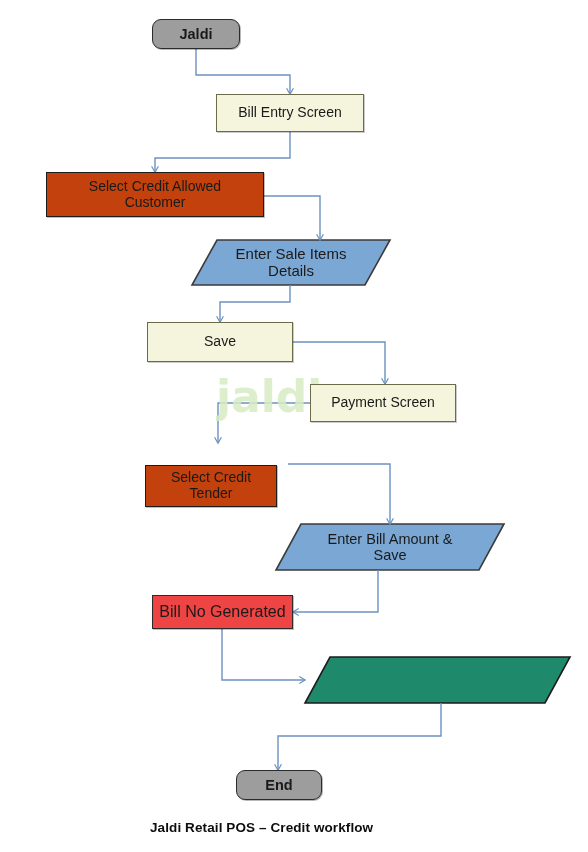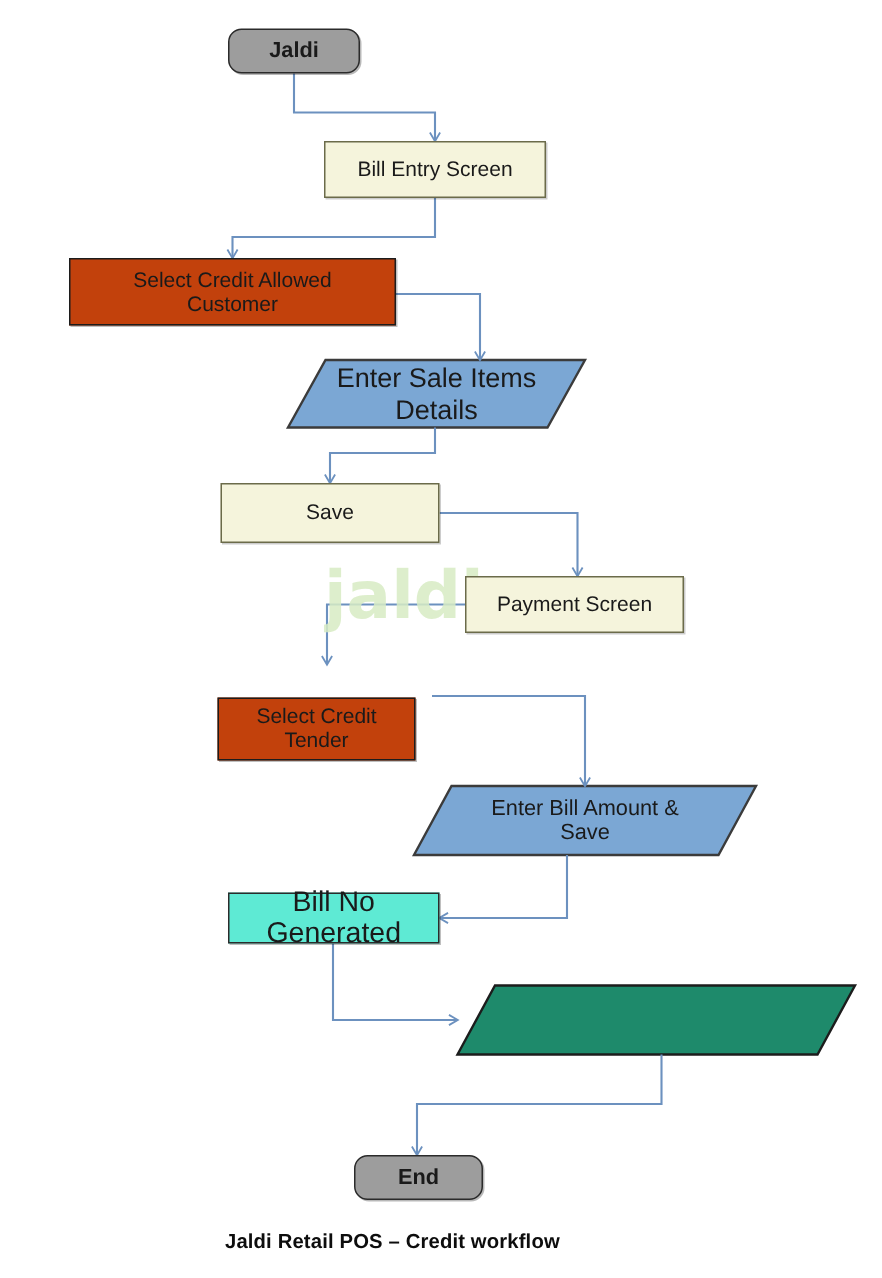--- a/index.html
+++ b/index.html
@@ -66,31 +66,31 @@
   
   .green {
     background: #c2410c;
     border: 1.6px solid #1c1c1c;
     font-size: 14px;
     box-shadow: 1px 1px 0 rgba(0,0,0,0.25);
   }
 
   
   .bluebox {
-    background: #5eead4;
+    background: #ef4444;
     border: 1.6px solid #2b2b2b;
-    font-size: 19px;
+    font-size: 16px;
     box-shadow: 1px 1px 0 rgba(0,0,0,0.25);
   }
 
   
   .para {
     background: transparent;
     border: none;
-    font-size: 18px;
+    font-size: 15px;
   }
   .para.small { font-size: 14.5px; }
 
   .caption {
     position: absolute;
     font-weight: bold;
     font-size: 13.5px;
     color: #0d0d0d;
     letter-spacing: 0.1px;
     z-index: 4;

